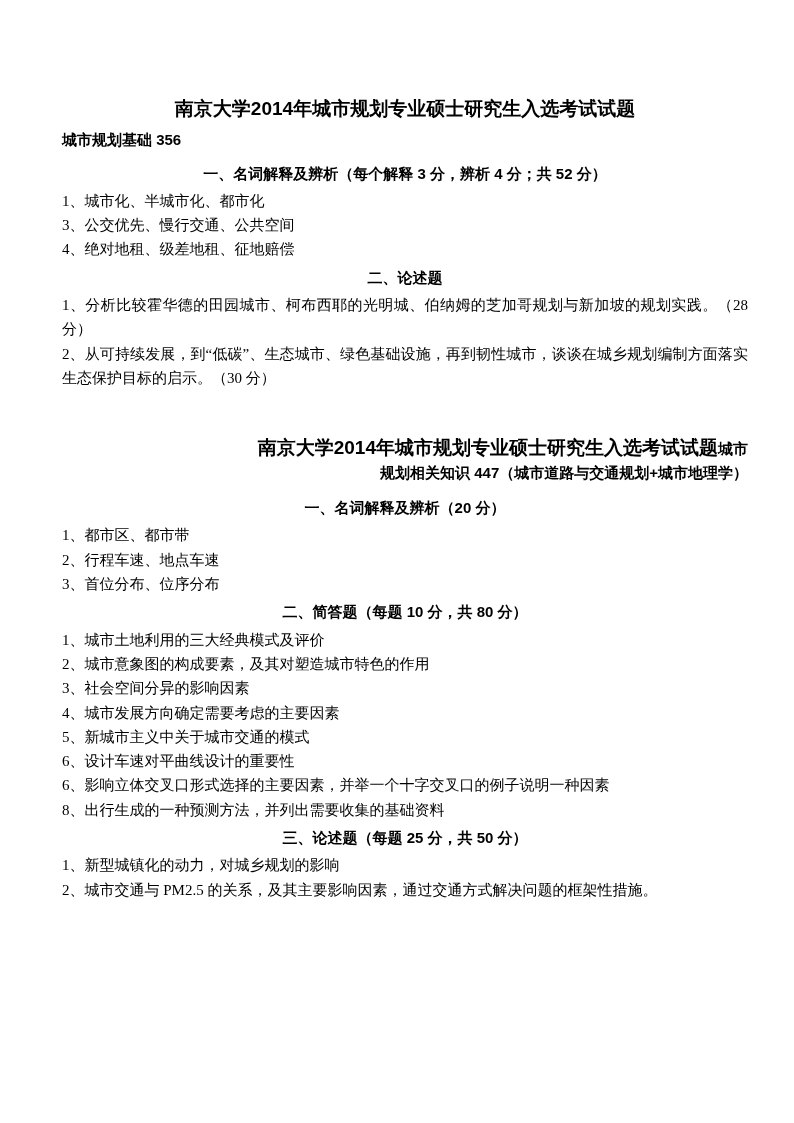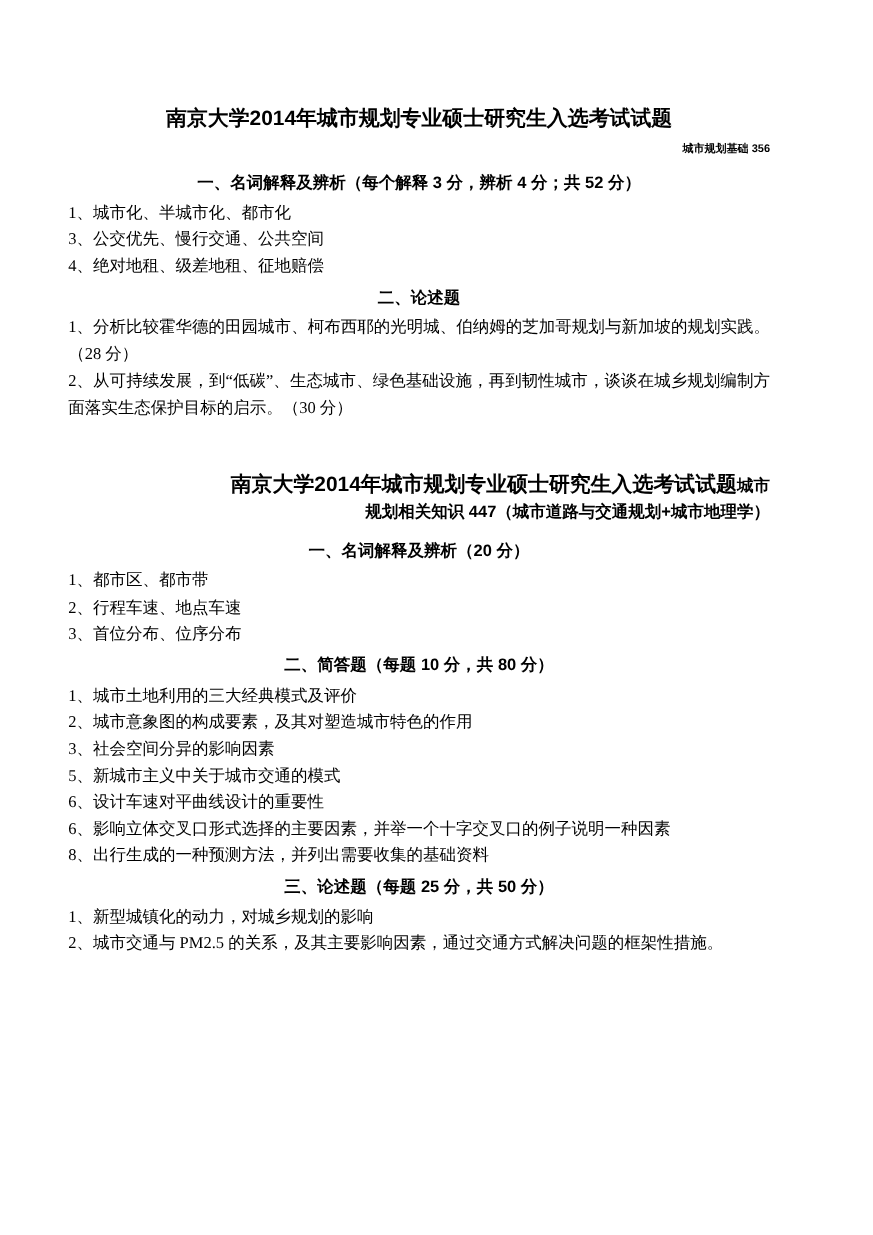--- a/index.html
+++ b/index.html
@@ -10,38 +10,38 @@
   body {
     width: 794px;
     height: 1123px;
     font-family: "Liberation Serif", "DejaVu Serif", serif;
     color: #000000;
     position: relative;
     overflow: hidden;
   }
   .page {
     box-sizing: border-box;
-    padding: 96px 94px 40px 62px;
+    padding: 96px 46px 40px 62px;
     width: 794px;
     height: 1123px;
   }
   .doc-title {
     font-family: "Liberation Sans", sans-serif;
     font-weight: bold;
     font-size: 19px;
     text-align: center;
     letter-spacing: 0px;
     margin: 0 0 6px 0;
     line-height: 1.4;
   }
   .doc-subtitle {
     font-family: "Liberation Sans", sans-serif;
     font-weight: bold;
-    font-size: 10px;
-    text-align: right;
+    font-size: 15px;
+    text-align: left;
     margin: 0 0 12px 0;
     line-height: 1.4;
   }
   .section-head {
     font-family: "Liberation Sans", sans-serif;
     font-weight: bold;
     font-size: 15px;
     margin: 4px 0 4px 0;
     line-height: 1.55;
     text-align: center;
@@ -107,20 +107,21 @@
     <p class="item">1、都市区、都市带</p>
     <p class="item">2、行程车速、地点车速</p>
     <p class="item">3、首位分布、位序分布</p>
   </div>
 
   <div class="block">
     <div class="section-head">二、简答题（每题 10 分，共 80 分）</div>
     <p class="item">1、城市土地利用的三大经典模式及评价</p>
     <p class="item">2、城市意象图的构成要素，及其对塑造城市特色的作用</p>
     <p class="item">3、社会空间分异的影响因素</p>
+    <p class="item">4、城市发展方向确定需要考虑的主要因素</p>
     <p class="item">5、新城市主义中关于城市交通的模式</p>
     <p class="item">6、设计车速对平曲线设计的重要性</p>
     <p class="item">6、影响立体交叉口形式选择的主要因素，并举一个十字交叉口的例子说明一种因素</p>
     <p class="item">8、出行生成的一种预测方法，并列出需要收集的基础资料</p>
   </div>
 
   <div class="block">
     <div class="section-head">三、论述题（每题 25 分，共 50 分）</div>
     <p class="item">1、新型城镇化的动力，对城乡规划的影响</p>
     <p class="item">2、城市交通与 PM2.5 的关系，及其主要影响因素，通过交通方式解决问题的框架性措施。</p>

